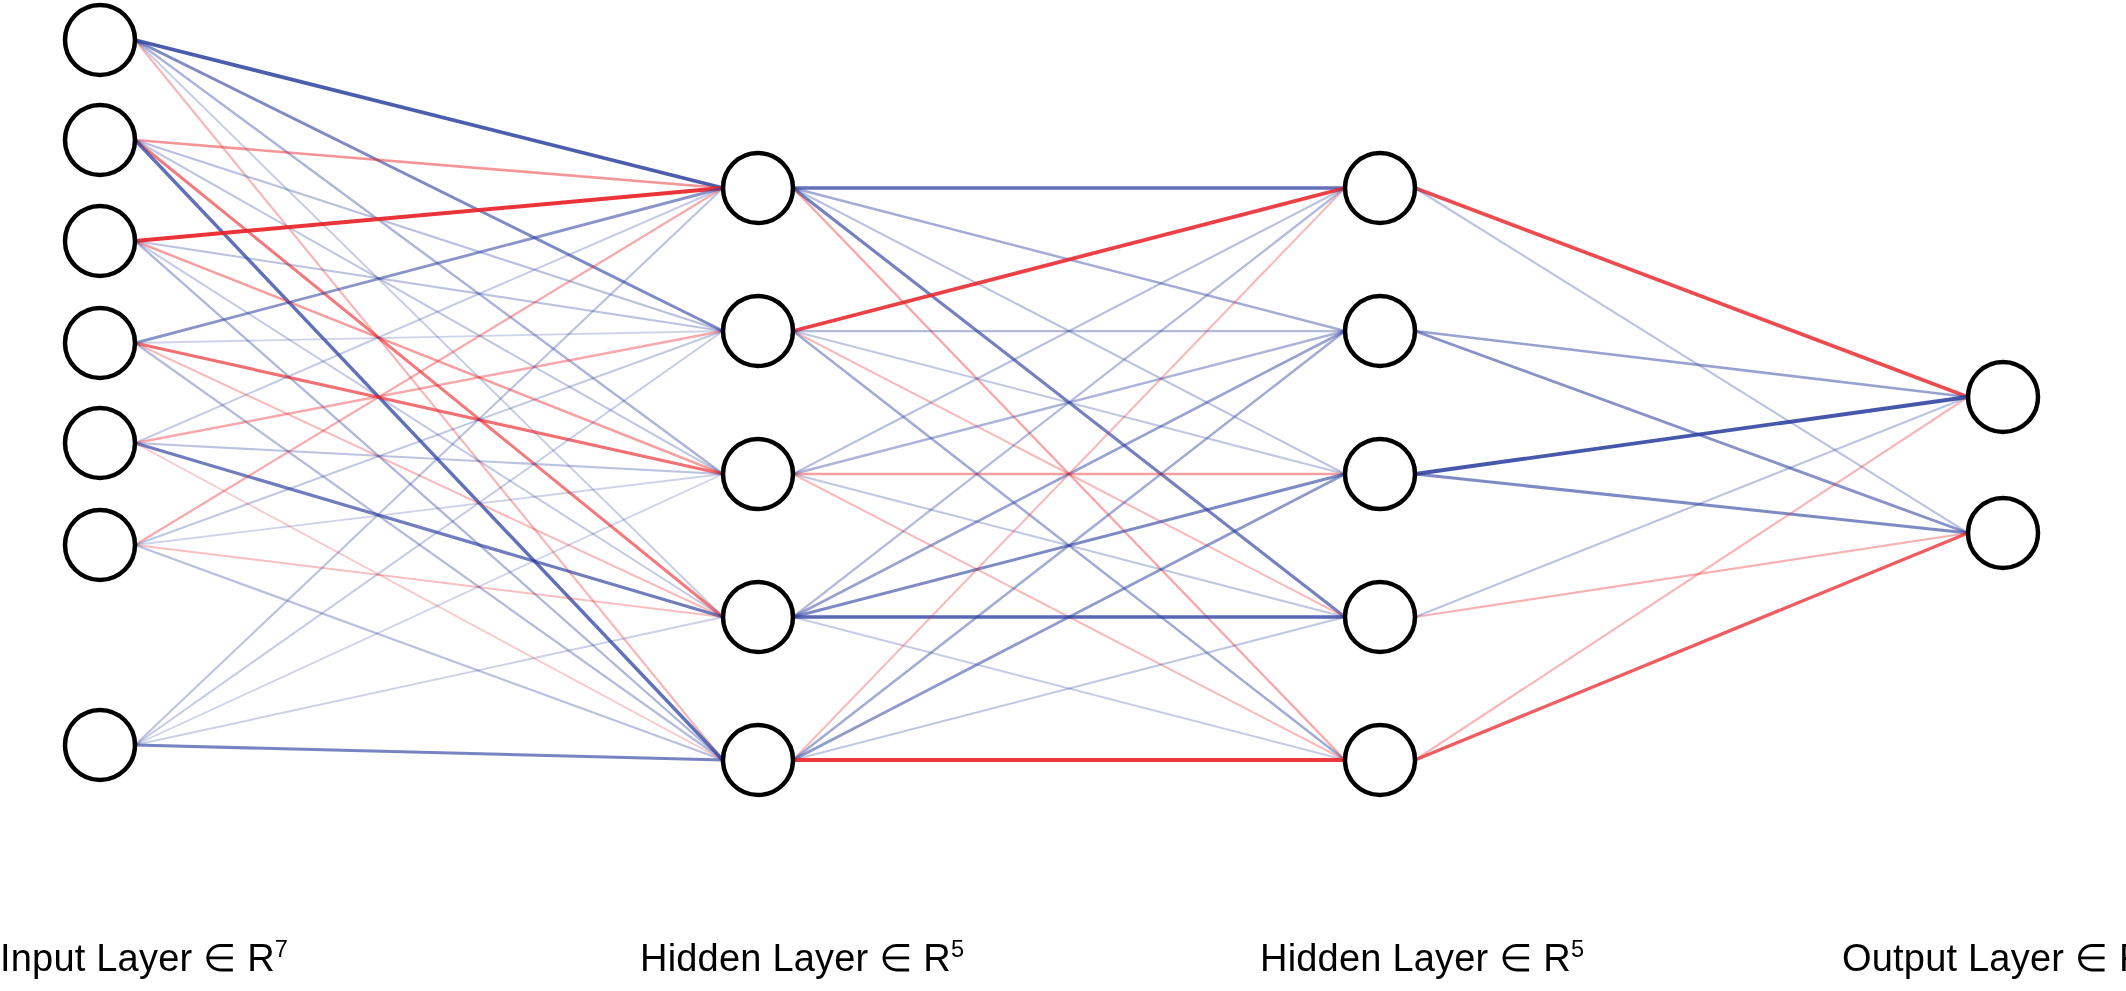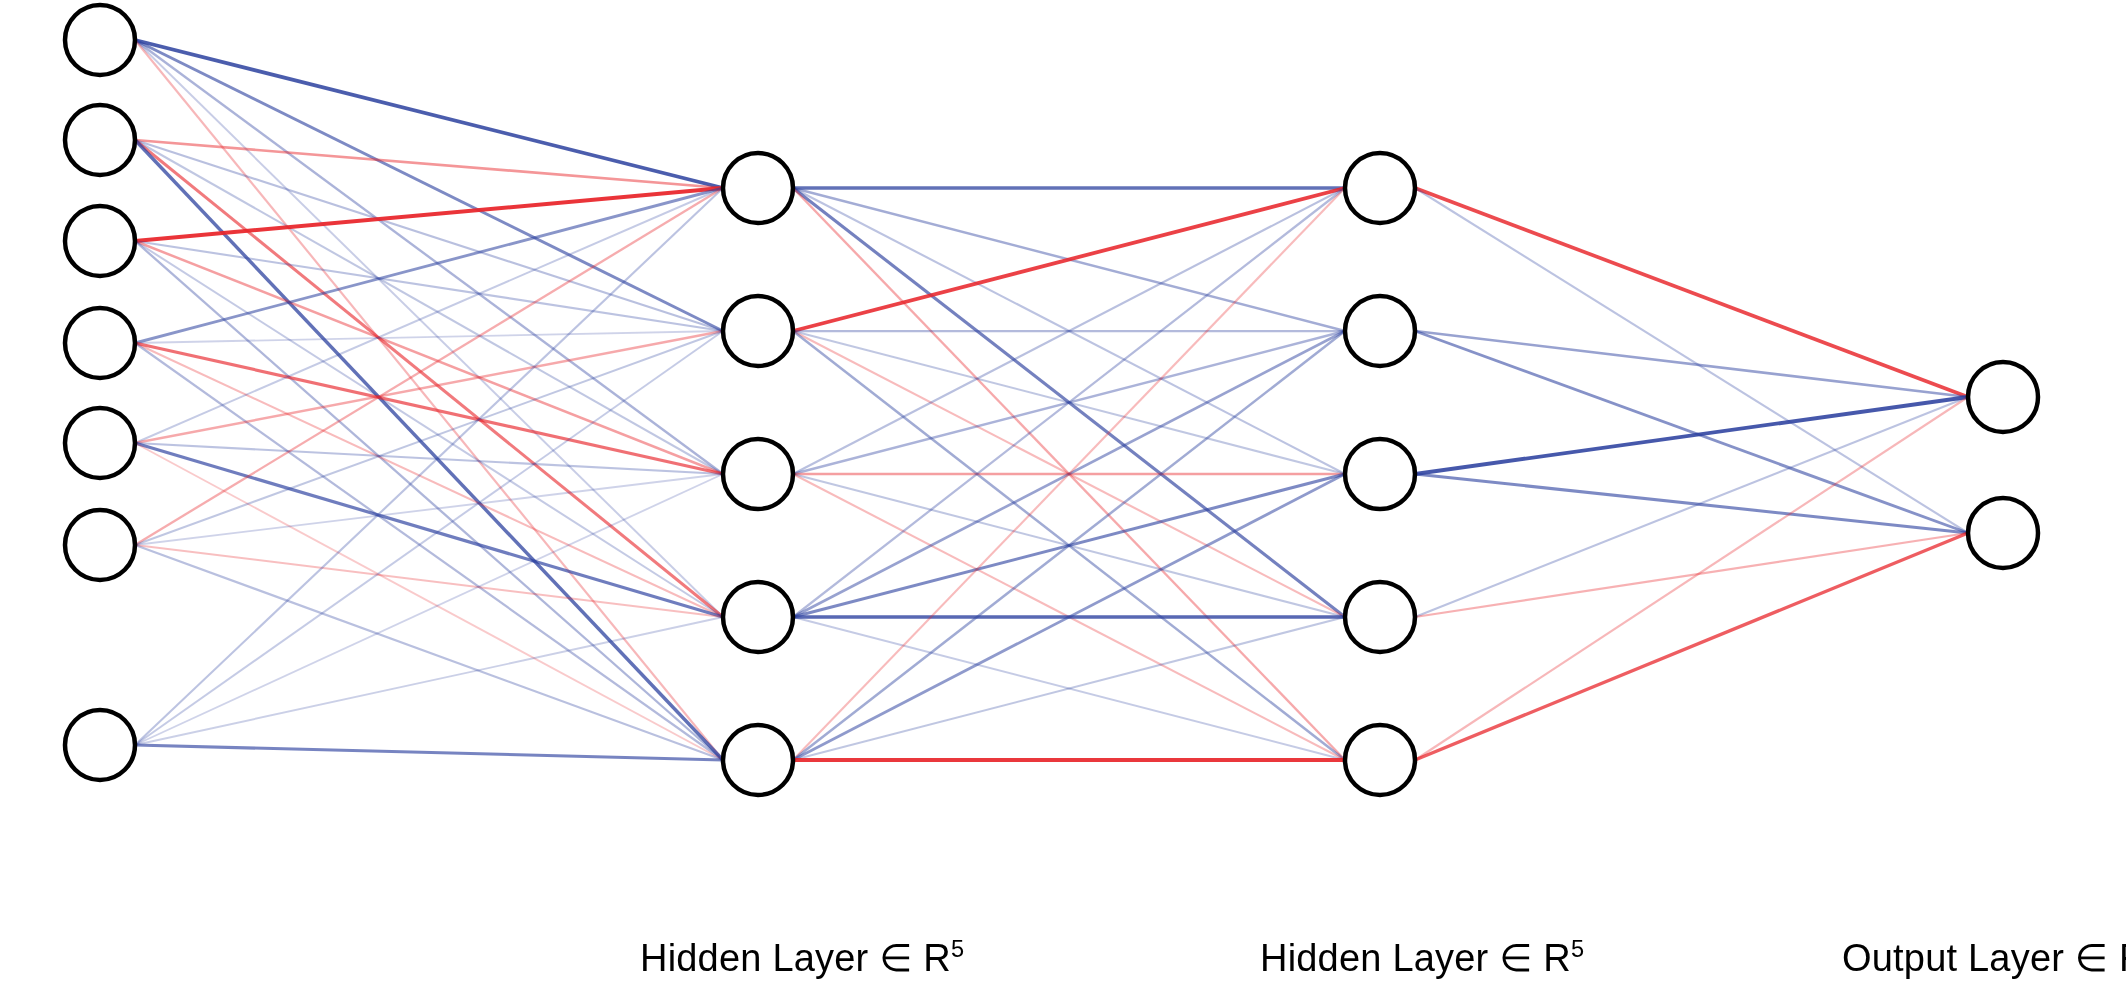--- a/index.html
+++ b/index.html
@@ -139,17 +139,18 @@
         <circle cx="1380" cy="188" r="35" class="node-circle" fill="#ffffff" stroke="#000000"></circle>
         <circle cx="1380" cy="331" r="35" class="node-circle" fill="#ffffff" stroke="#000000"></circle>
         <circle cx="1380" cy="474" r="35" class="node-circle" fill="#ffffff" stroke="#000000"></circle>
         <circle cx="1380" cy="617" r="35" class="node-circle" fill="#ffffff" stroke="#000000"></circle>
         <circle cx="1380" cy="760" r="35" class="node-circle" fill="#ffffff" stroke="#000000"></circle>
         <circle cx="2003" cy="397" r="35" class="node-circle" fill="#ffffff" stroke="#000000"></circle>
         <circle cx="2003" cy="533" r="35" class="node-circle" fill="#ffffff" stroke="#000000"></circle>
       </g>
   </svg>
 
+  <div class="layer-label" id="label-input" style="left: 0px; top: 936px;">Input Layer ∈ R<sup>7</sup></div>
   <div class="layer-label" id="label-hidden1" style="left: 640px; top: 936px;">Hidden Layer ∈ R<sup>5</sup></div>
   <div class="layer-label" id="label-hidden2" style="left: 1260px; top: 936px;">Hidden Layer ∈ R<sup>5</sup></div>
   <div class="layer-label" id="label-output" style="left: 1842px; top: 936px;">Output Layer ∈ R</div>
 
 </div>
 
 </body></html>

